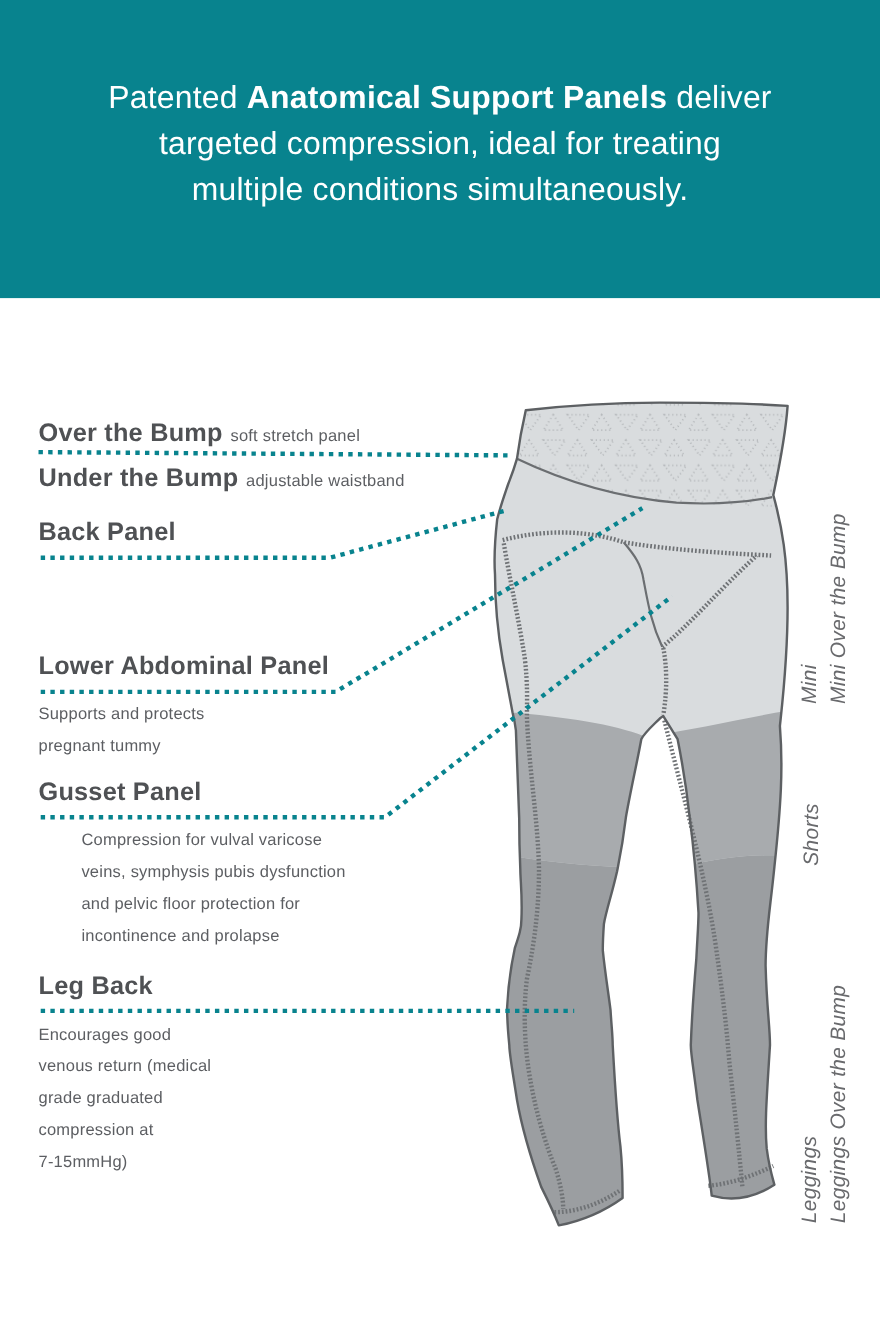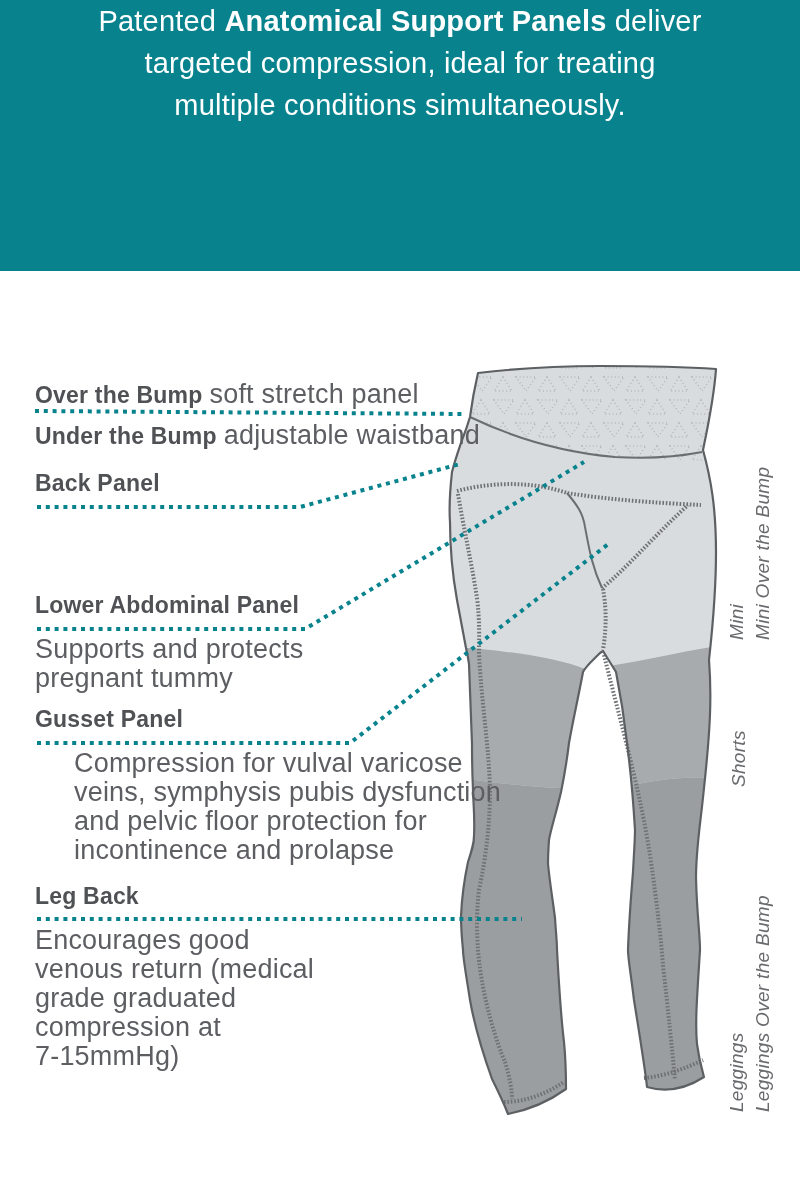--- a/index.html
+++ b/index.html
@@ -5,29 +5,29 @@
   html,body{margin:0;padding:0;background:#ffffff;}
   .page{
     position:relative;width:800px;height:1200px;background:#ffffff;overflow:hidden;
     font-family:"Liberation Sans", sans-serif;
   }
   
   .header{
     position:absolute;left:0;top:0;width:800px;height:271px;
     background:#08838E;color:#ffffff;text-align:center;
   }
-  .header-inner{font-size:29px;line-height:42px;font-weight:400;letter-spacing:.2px;}
+  .header-inner{padding-top:68px;font-size:29px;line-height:42px;font-weight:400;letter-spacing:.2px;}
   .header-inner .hl{display:block;white-space:pre-wrap;}
   .header-inner b{font-weight:700;}
   
   .diagram{position:absolute;left:0;top:0;width:800px;height:1200px;}
   
   .label{position:absolute;left:35px;color:#5c5e62;}
   .panel-title{font-weight:700;font-size:23px;color:#4f5154;letter-spacing:.2px;line-height:26px;}
-  .panel-desc{font-size:27px;color:#5c5e62;letter-spacing:.2px;line-height:29px;white-space:pre-line;}
+  .panel-desc{font-size:15px;color:#5c5e62;letter-spacing:.2px;line-height:29px;white-space:pre-line;}
   .label.inline .panel-title{margin-right:7px;}
   .label.inline{white-space:nowrap;}
   .label .block-title{display:block;}
   
   .size-label{
     position:absolute;transform:rotate(-90deg);transform-origin:0 0;
     font-style:italic;font-size:19px;line-height:26px;color:#696a6d;
     white-space:nowrap;letter-spacing:.3px;
   }
   .size-label span{display:block;}

